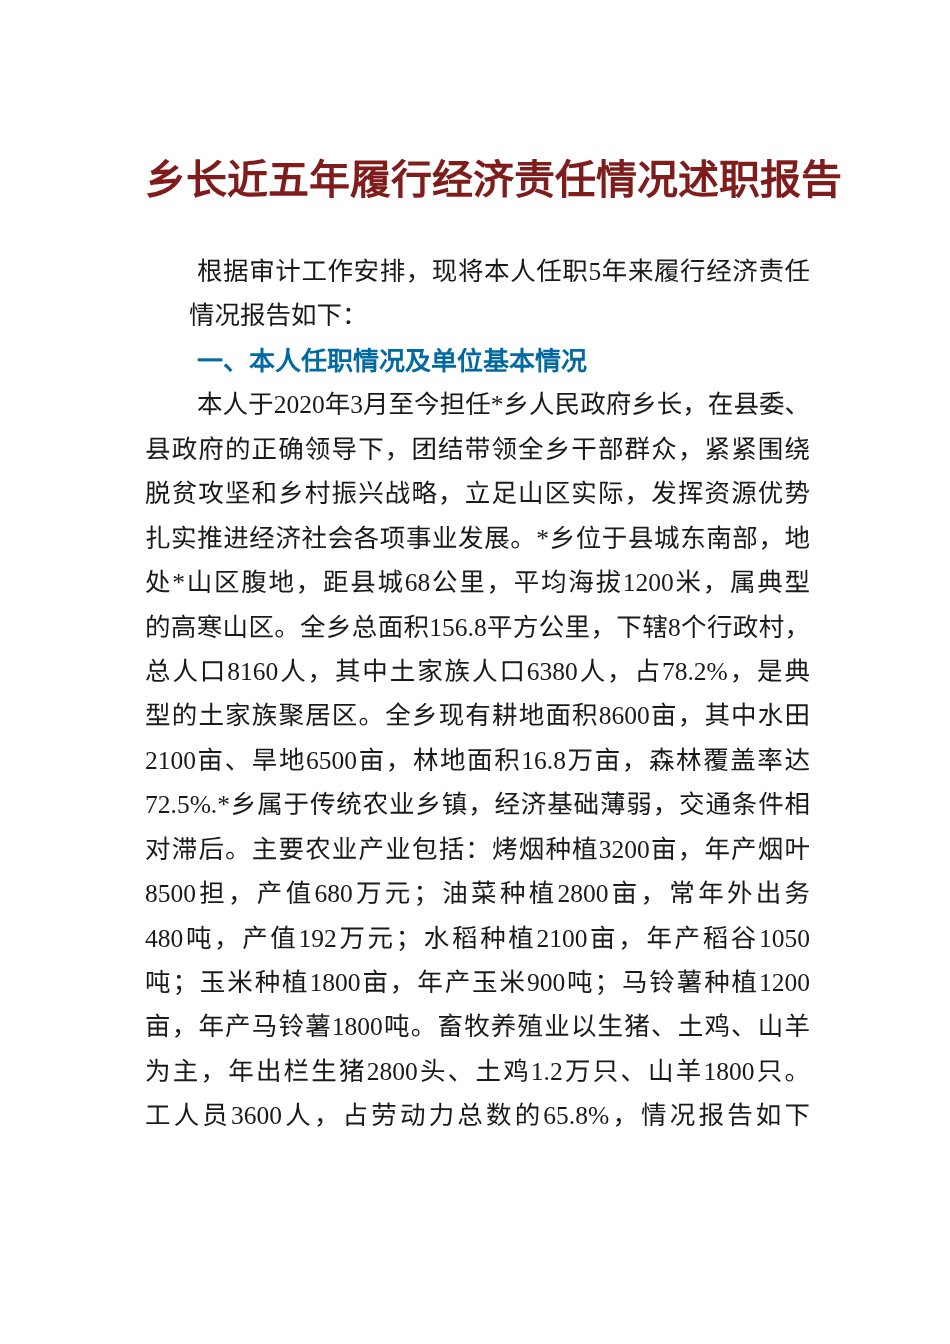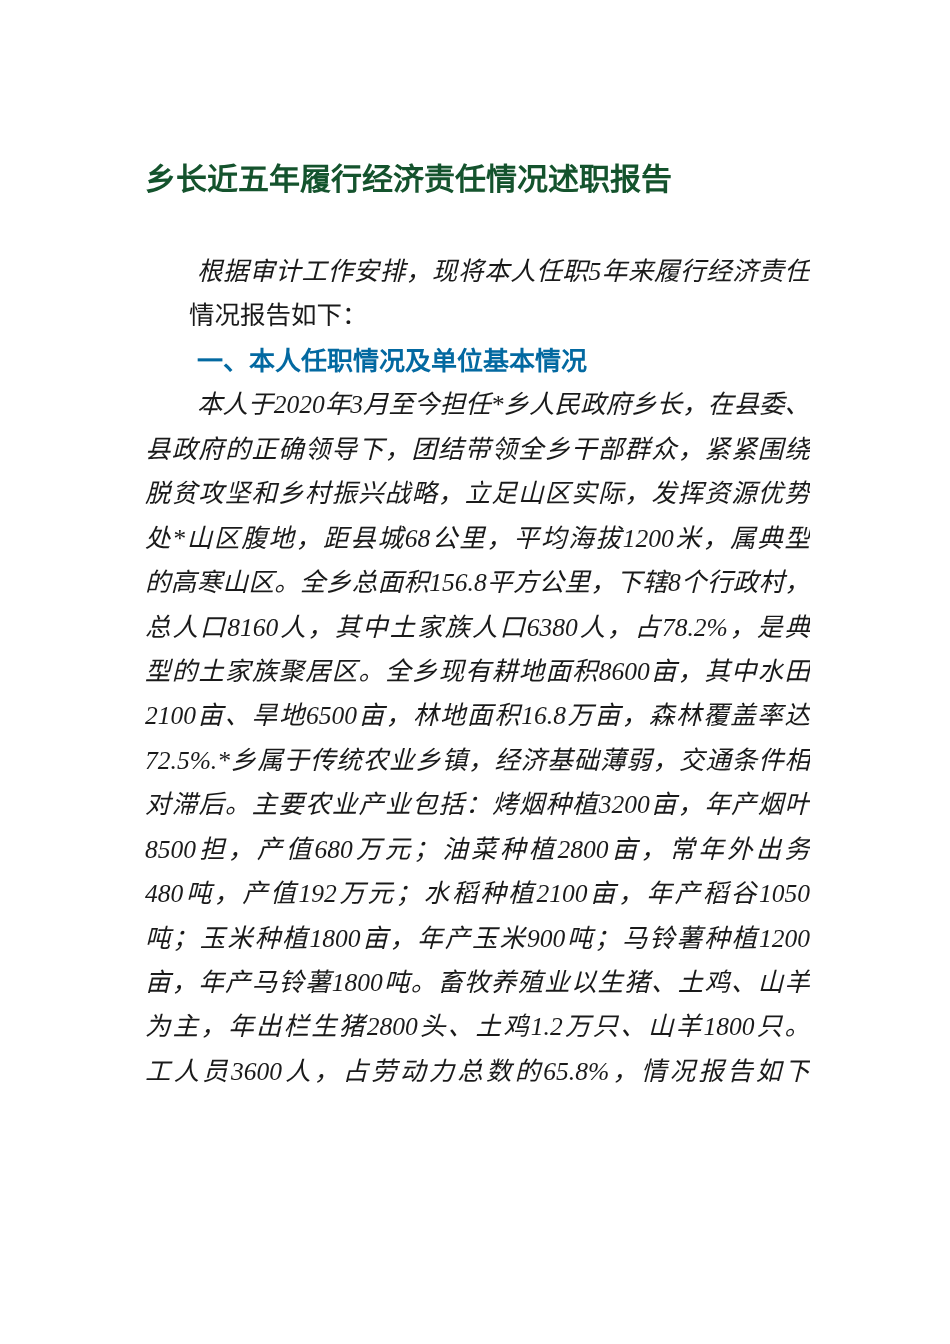--- a/index.html
+++ b/index.html
@@ -16,24 +16,24 @@
     font-family: "Liberation Serif", "DejaVu Serif", serif;
   }
   .title {
     position: absolute;
     top: 157px;
     left: 145px;
     width: 665px;
     margin: 0;
     text-align: left;
     font-family: "Liberation Serif", "DejaVu Serif", serif;
-    font-size: 31px;
+    font-size: 41px;
     line-height: 46px;
     font-weight: bold;
-    color: #14532d;
+    color: #7f1d1d;
     white-space: nowrap;
   }
   .body {
     position: absolute;
     top: 250px;
     left: 145px;
     width: 665px;
     color: #1a1a1a;
   }
   .line {
@@ -41,21 +41,20 @@
     height: 44.45px;
     overflow: hidden;
     font-family: "Liberation Serif", "DejaVu Serif", serif;
     font-size: 25.5px;
     line-height: 44.45px;
     color: #1a1a1a;
   }
   .line.j {
     text-align: justify;
     text-align-last: justify;
-    font-style: italic;
     -moz-text-align-last: justify;
   }
   .line.plain {
     text-align: left;
     text-align-last: left;
     margin-left: 44px;
   }
   .line.indent {
     text-indent: 52px;
   }
@@ -80,20 +79,21 @@
   <div class="body">
       <div>
         <div class="line j indent">根据审计工作安排，现将本人任职5年来履行经济责任</div>
         <div class="line plain">情况报告如下：</div>
       </div>
       <div class="heading">一、本人任职情况及单位基本情况</div>
       <div>
         <div class="line j indent">本人于2020年3月至今担任*乡人民政府乡长，在县委、</div>
         <div class="line j">县政府的正确领导下，团结带领全乡干部群众，紧紧围绕</div>
         <div class="line j">脱贫攻坚和乡村振兴战略，立足山区实际，发挥资源优势</div>
+        <div class="line j">扎实推进经济社会各项事业发展。*乡位于县城东南部，地</div>
         <div class="line j">处*山区腹地，距县城68公里，平均海拔1200米，属典型</div>
         <div class="line j">的高寒山区。全乡总面积156.8平方公里，下辖8个行政村，</div>
         <div class="line j">总人口8160人，其中土家族人口6380人，占78.2%，是典</div>
         <div class="line j">型的土家族聚居区。全乡现有耕地面积8600亩，其中水田</div>
         <div class="line j">2100亩、旱地6500亩，林地面积16.8万亩，森林覆盖率达</div>
         <div class="line j">72.5%.*乡属于传统农业乡镇，经济基础薄弱，交通条件相</div>
         <div class="line j">对滞后。主要农业产业包括：烤烟种植3200亩，年产烟叶</div>
         <div class="line j">8500担，产值680万元；油菜种植2800亩，常年外出务</div>
         <div class="line j">480吨，产值192万元；水稻种植2100亩，年产稻谷1050</div>
         <div class="line j">吨；玉米种植1800亩，年产玉米900吨；马铃薯种植1200</div>

